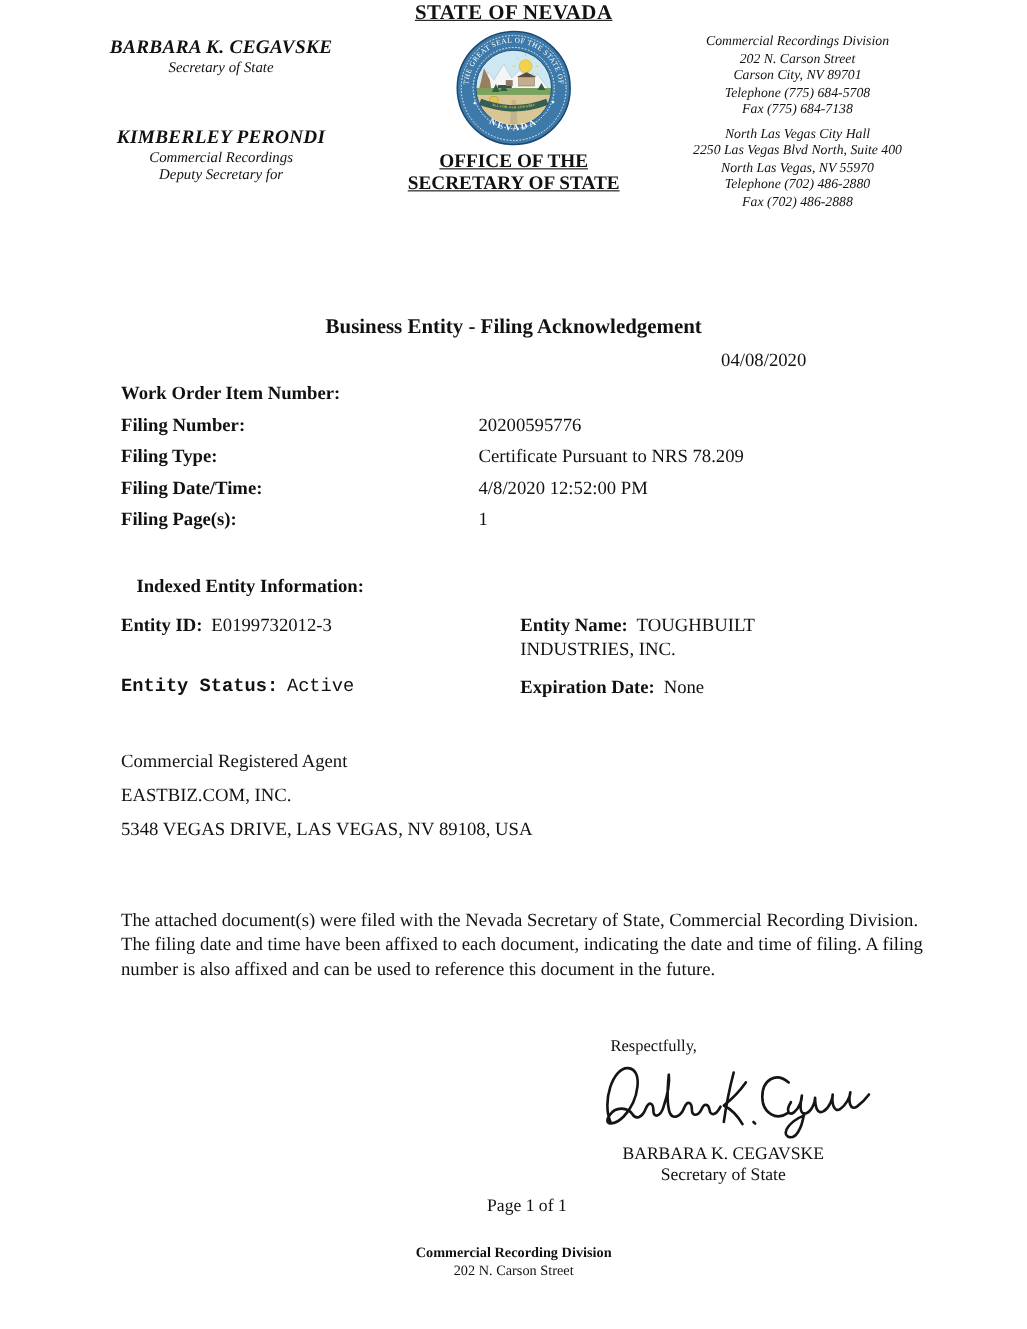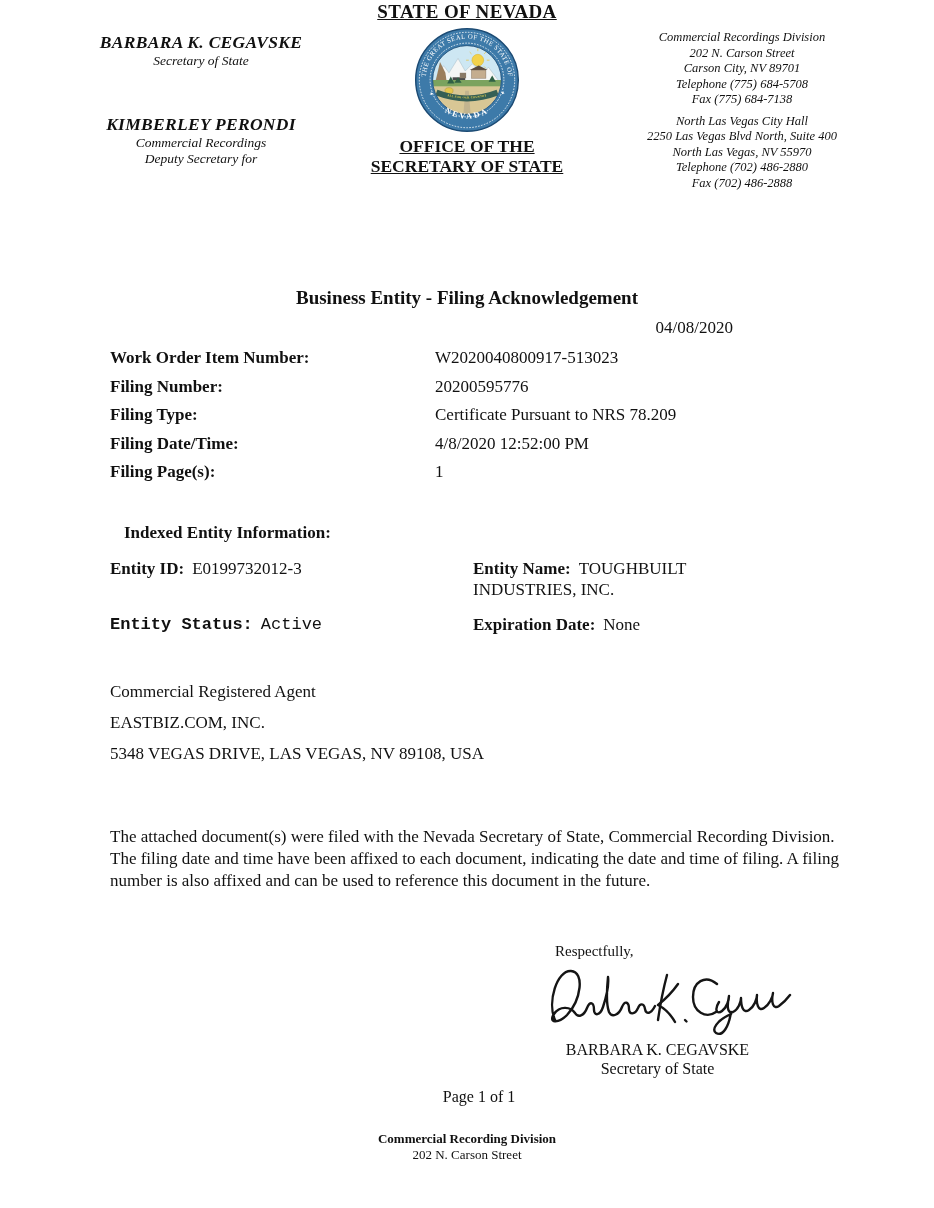--- a/index.html
+++ b/index.html
@@ -13,21 +13,21 @@
   }
   
   .hdr-left{position:absolute;left:36px;top:32px;width:330px;text-align:center;}
   .off-name{font-size:17.5px;font-weight:bold;font-style:italic;letter-spacing:.3px;line-height:21px;}
   .off-title{font-size:13.5px;font-style:italic;line-height:16.5px;}
   .hdr-left .second{margin-top:44px;}
   .hdr-center{position:absolute;left:322px;top:1px;width:290px;text-align:center;text-decoration:underline;}
   .state-name{font-size:19px;font-weight:bold;letter-spacing:.4px;line-height:22px;}
   .seal-wrap{margin:3px auto 0;width:108px;height:108px;}
   .office-lines{font-size:17.5px;font-weight:bold;line-height:20px;margin-top:2px;}
-  .hdr-right{position:absolute;left:632px;top:30px;width:220px;text-align:center;
+  .hdr-right{position:absolute;left:615px;top:30px;width:220px;text-align:center;
              font-style:italic;font-size:12.5px;line-height:15.5px;}
   .hdr-right .blk2{margin-top:6px;}
   
   .doc-title{position:absolute;top:287px;left:0;width:100%;text-align:center;
              font-size:19px;font-weight:bold;}
   .doc-date{position:absolute;top:318px;right:201px;font-size:17px;}
   
   .fields{position:absolute;left:110px;top:348px;font-size:17px;}
   .frow{display:flex;line-height:20px;margin-bottom:8.5px;}
   .flabel{width:325px;font-weight:bold;}
@@ -154,21 +154,20 @@
       <div>Fax (702) 486-2888</div>
     </div>
   </div>
 
   <div class="doc-title">Business Entity - Filing Acknowledgement</div>
   <div class="doc-date">04/08/2020</div>
 
   <div class="fields">
     <div class="frow">
       <span class="flabel">Work Order Item Number:</span>
-      <span class="fvalue">W2020040800917-513023</span>
     </div>
     <div class="frow">
       <span class="flabel">Filing Number:</span>
       <span class="fvalue">20200595776</span>
     </div>
     <div class="frow">
       <span class="flabel">Filing Type:</span>
       <span class="fvalue">Certificate Pursuant to NRS 78.209</span>
     </div>
     <div class="frow">

